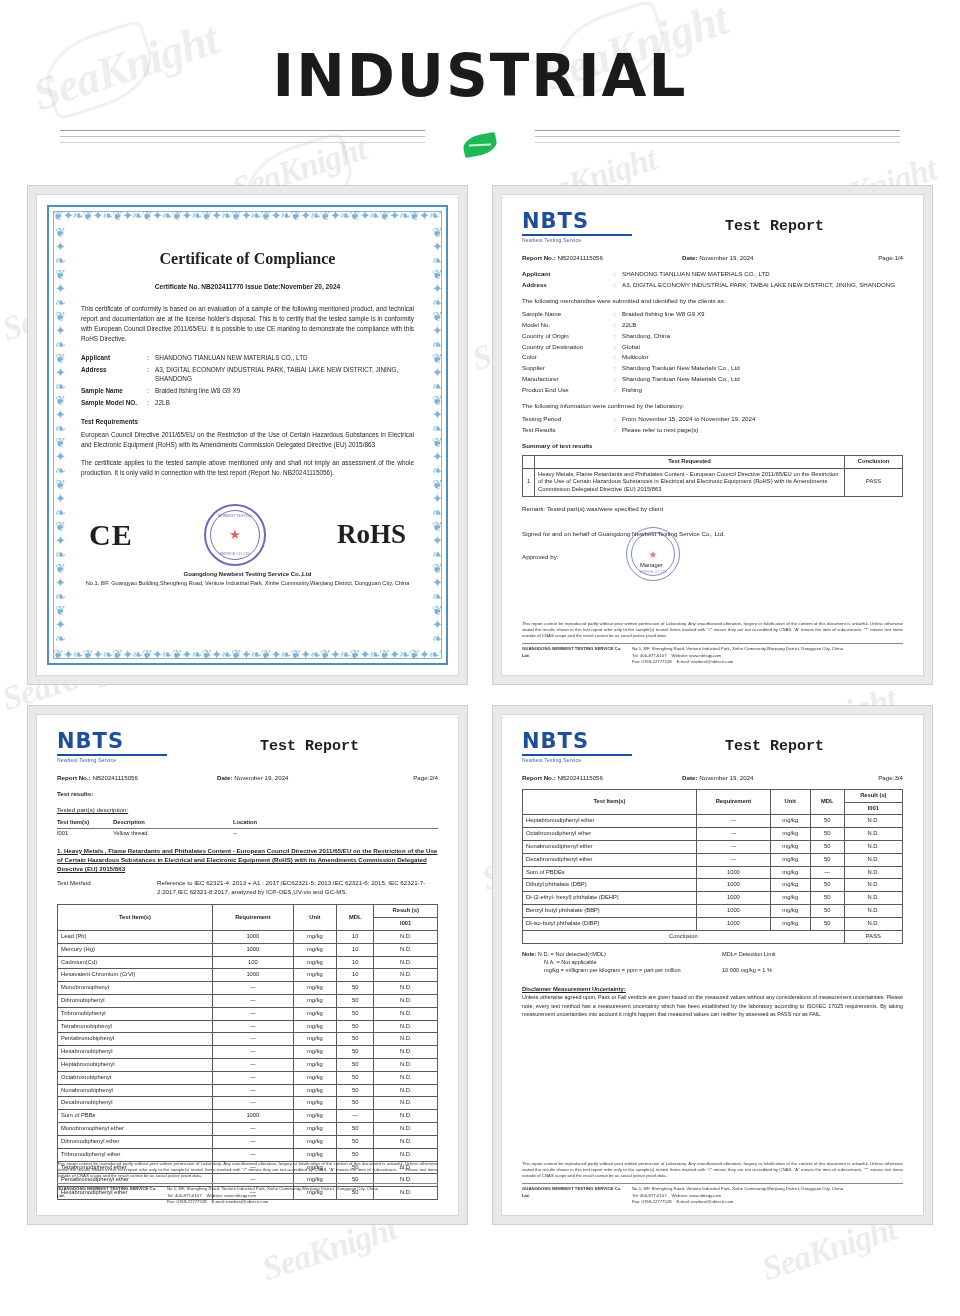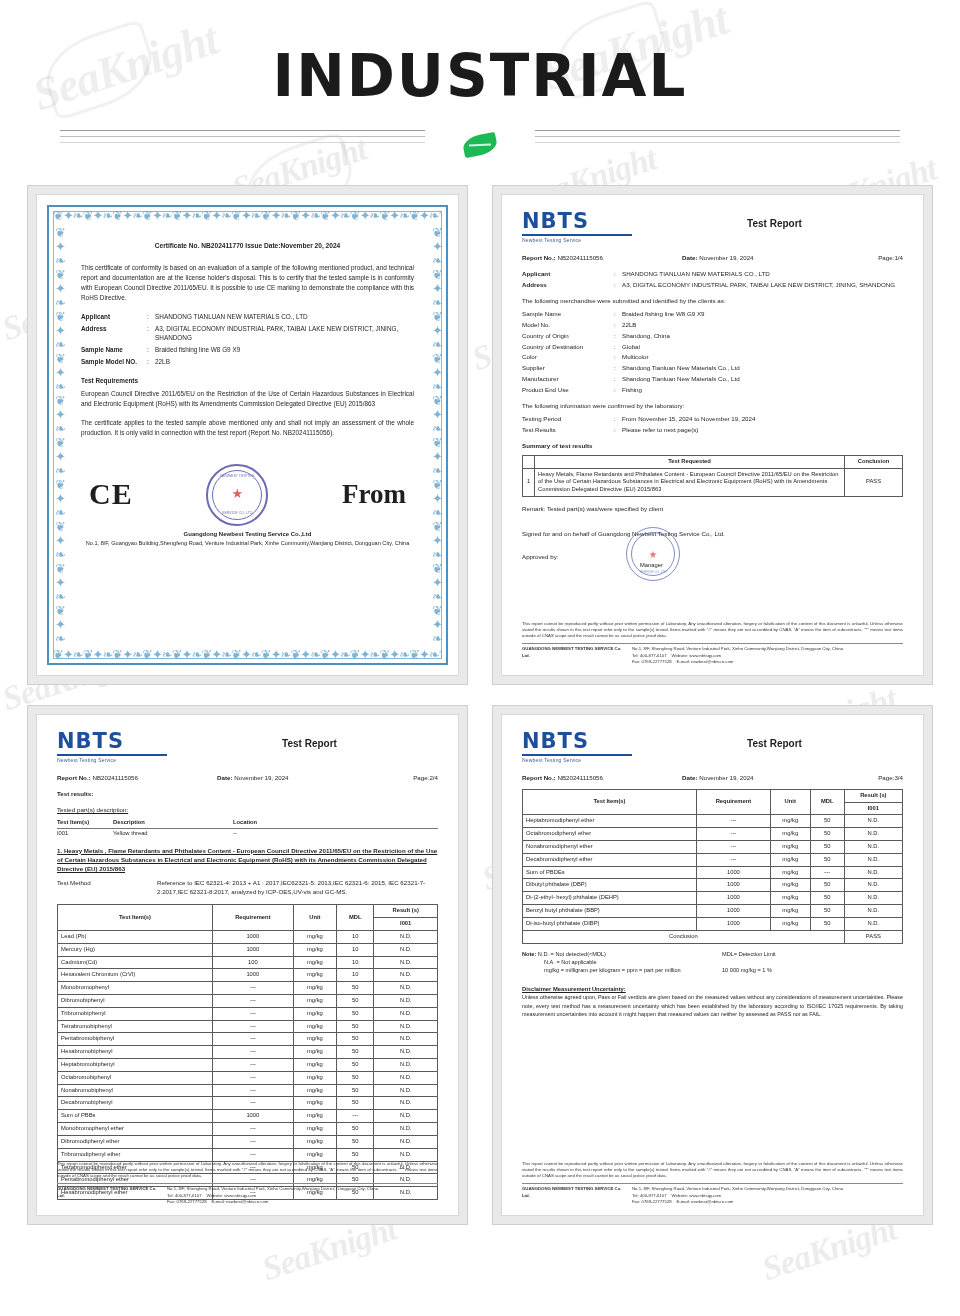--- a/index.html
+++ b/index.html
@@ -239,23 +239,23 @@
     letter-spacing:1px;
     line-height:1;
   }
   .logo-bar {
     height:2px; background:#1e4f9c; margin:2px 0 1px 0;
   }
   .logo-sub { font-size:5px; color:#3f5f8f; letter-spacing:.2px; }
   .rep-title {
     flex:1;
     text-align:center;
-    font-size:10px;
+    font-size:15px;
     font-weight:bold;
-    font-family:Liberation Sans, sans-serif;
+    font-family:Liberation Mono, monospace;
     padding-top:5px;
   }
   .rep-meta {
     display:flex; align-items:baseline;
     gap:10px;
     border-bottom:0;
     margin-bottom:7px;
   }
   .rep-meta .m1 { width:150px; }
   .rep-meta .m2 { flex:1; }
@@ -385,20 +385,21 @@
 
   <div class="doc-frame">
     <div class="doc-paper cert-paper">
       <div class="cert-border"></div>
       <div class="cert-orn top">❦✦❧❦✦❧❦✦❧❦✦❧❦✦❧❦✦❧❦✦❧❦✦❧❦✦❧❦✦❧❦✦❧❦✦❧❦✦❧❦✦❧</div>
       <div class="cert-orn bot">❦✦❧❦✦❧❦✦❧❦✦❧❦✦❧❦✦❧❦✦❧❦✦❧❦✦❧❦✦❧❦✦❧❦✦❧❦✦❧❦✦❧</div>
       <div class="cert-orn left">❦✦❧❦✦❧❦✦❧❦✦❧❦✦❧❦✦❧❦✦❧❦✦❧❦✦❧❦✦❧❦✦❧</div>
       <div class="cert-orn right">❦✦❧❦✦❧❦✦❧❦✦❧❦✦❧❦✦❧❦✦❧❦✦❧❦✦❧❦✦❧❦✦❧</div>
 
       <div class="cert-inner">
+        <div class="cert-h1">Certificate of Compliance</div>
         <div class="cert-sub">Certificate No. NB202411770     Issue Date:November 20, 2024</div>
         <div class="cert-p">This certificate of conformity is based on an evaluation of a sample of the following mentioned product, and technical report and documentation are at the license holder's disposal. This is to certify that the tested sample is in conformity with European Council Directive 2011/65/EU. It is possible to use CE marking to demonstrate the compliance with this RoHS Directive.</div>
 
         <div class="kv">
           <div class="k">Applicant</div>
           <div class="c">:</div>
           <div class="v">SHANDONG TIANLUAN NEW MATERIALS CO., LTD</div>
         </div>
         <div class="kv kv-ml">
           <div class="k">Address</div>
@@ -420,21 +421,21 @@
         <div class="cert-p">European Council Directive 2011/65/EU on the Restriction of the Use of Certain Hazardous Substances in Electrical and Electronic Equipment (RoHS) with its Amendments Commission Delegated Directive (EU) 2015/863</div>
         <div class="cert-p">The certificate applies to the tested sample above mentioned only and shall not imply an assessment of the whole production. It is only valid in connection with the test report (Report No. NB20241115056).</div>
 
         <div class="marks">
           <div class="ce">CE</div>
           <div class="stamp">
             <div class="txt2">NEWBEST TESTING</div>
             <div class="star">★</div>
             <div class="txt">SERVICE CO.,LTD</div>
           </div>
-          <div class="rohs">From</div>
+          <div class="rohs">RoHS</div>
         </div>
 
         <div class="cert-footer">
           <div class="fcomp">Guangdong Newbest Testing Service Co.,Ltd</div>
           <div>No.1, 8/F, Guangyao Building,Shengfeng Road, Venture Industrial Park, Xinhe Community,Wanjiang District, Dongguan City, China</div>
         </div>
       </div>
     </div>
   </div>
 

